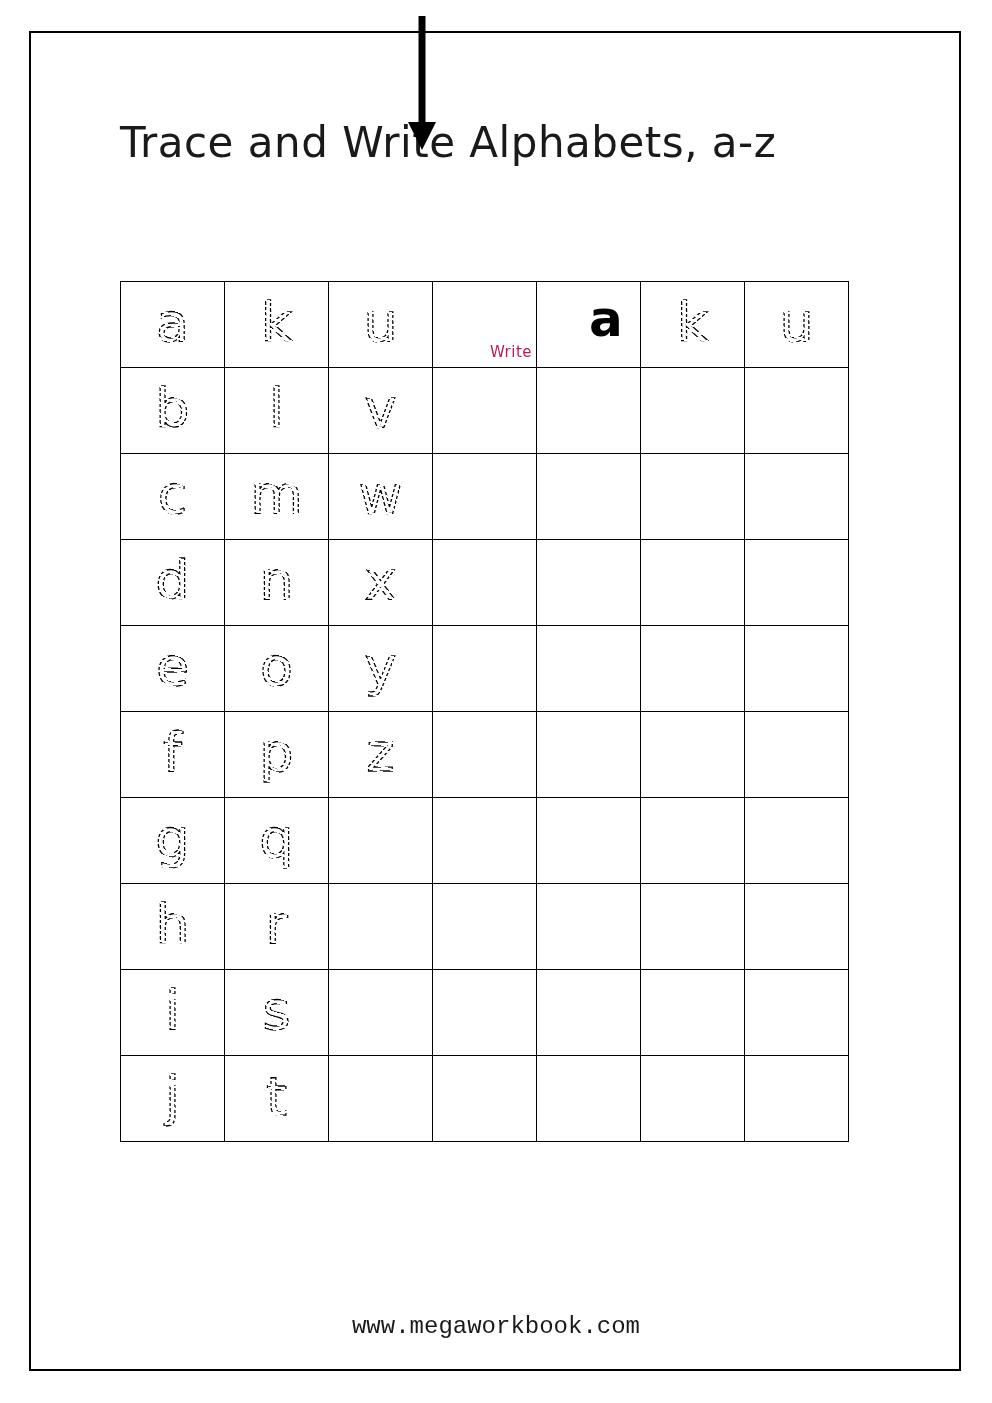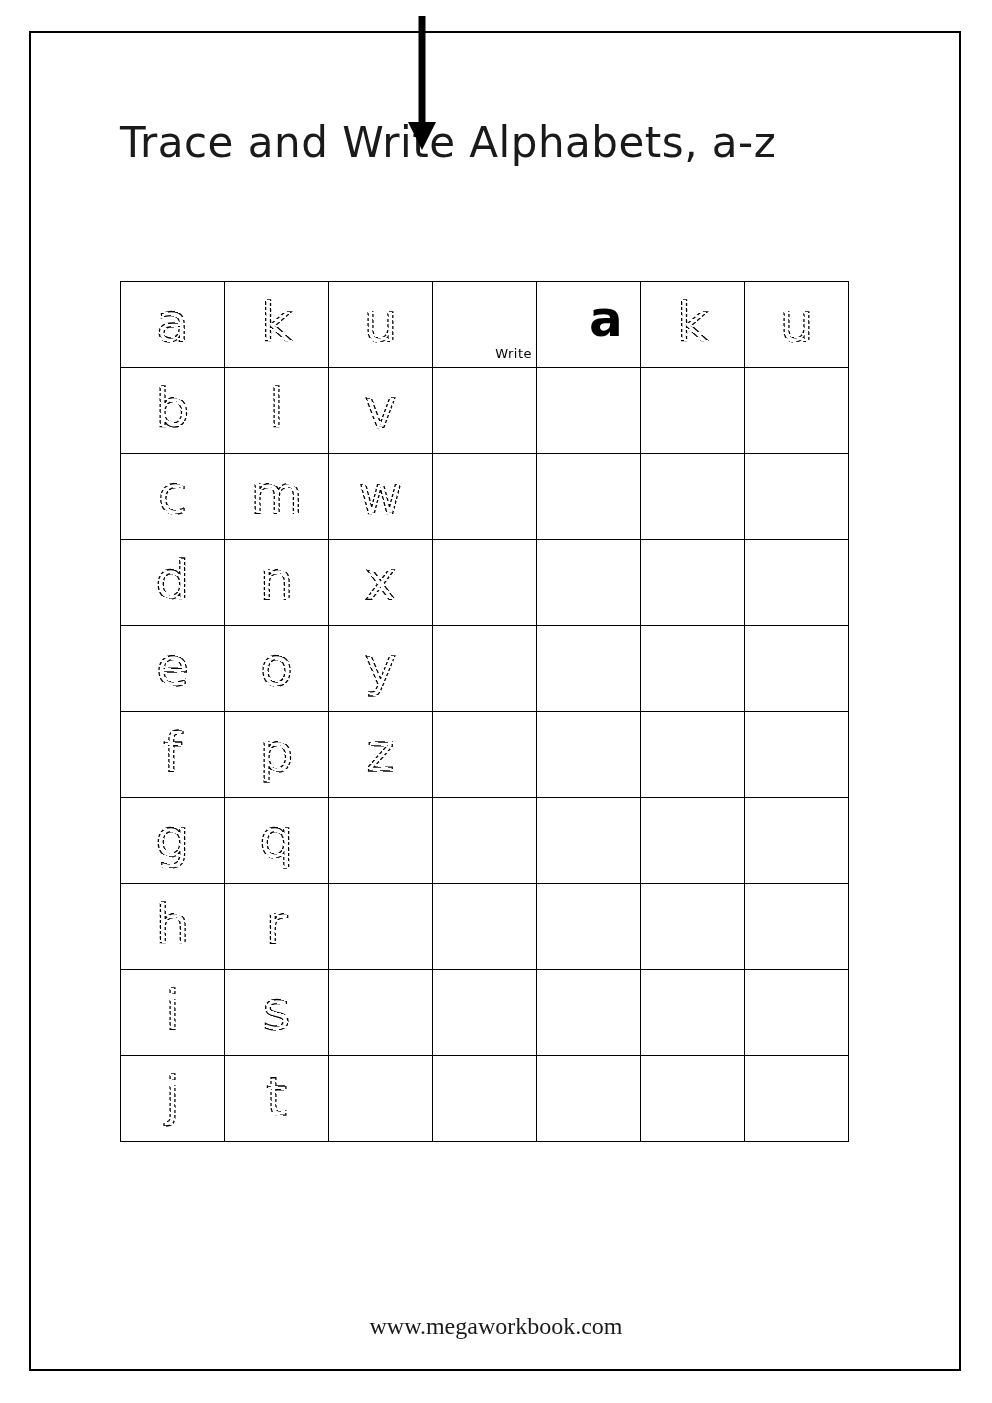--- a/index.html
+++ b/index.html
@@ -84,23 +84,23 @@
       rgba(255,255,255,0) 2.1px, rgba(255,255,255,0) 5.2px
     );
     pointer-events: none;
   }
 
   .write-label {
     position: absolute;
     right: 4px;
     bottom: 6px;
     font-family: "DejaVu Sans", sans-serif;
-    font-size: 13px;
+    font-size: 15px;
     letter-spacing: 0.5px;
-    color: #000000;
+    color: #be185d;
   }
 
   
   .write-arrow {
     position: absolute;
     left: 405px;
     top: 12px;
     width: 40px;
     height: 140px;
     pointer-events: none;
@@ -119,21 +119,21 @@
     line-height: 1;
     color: #000000;
   }
 
   .footer {
     position: absolute;
     left: 0;
     right: 0;
     top: 1313px;
     text-align: center;
-    font-family: Liberation Serif, serif;
+    font-family: Liberation Mono, monospace;
     font-size: 24px;
     color: #1a1a1a;
   }
 </style>
 </head>
 <body>
 
 <div class="page-border"></div>
 
 <div class="page-title">Trace and Write Alphabets, a-z</div>

